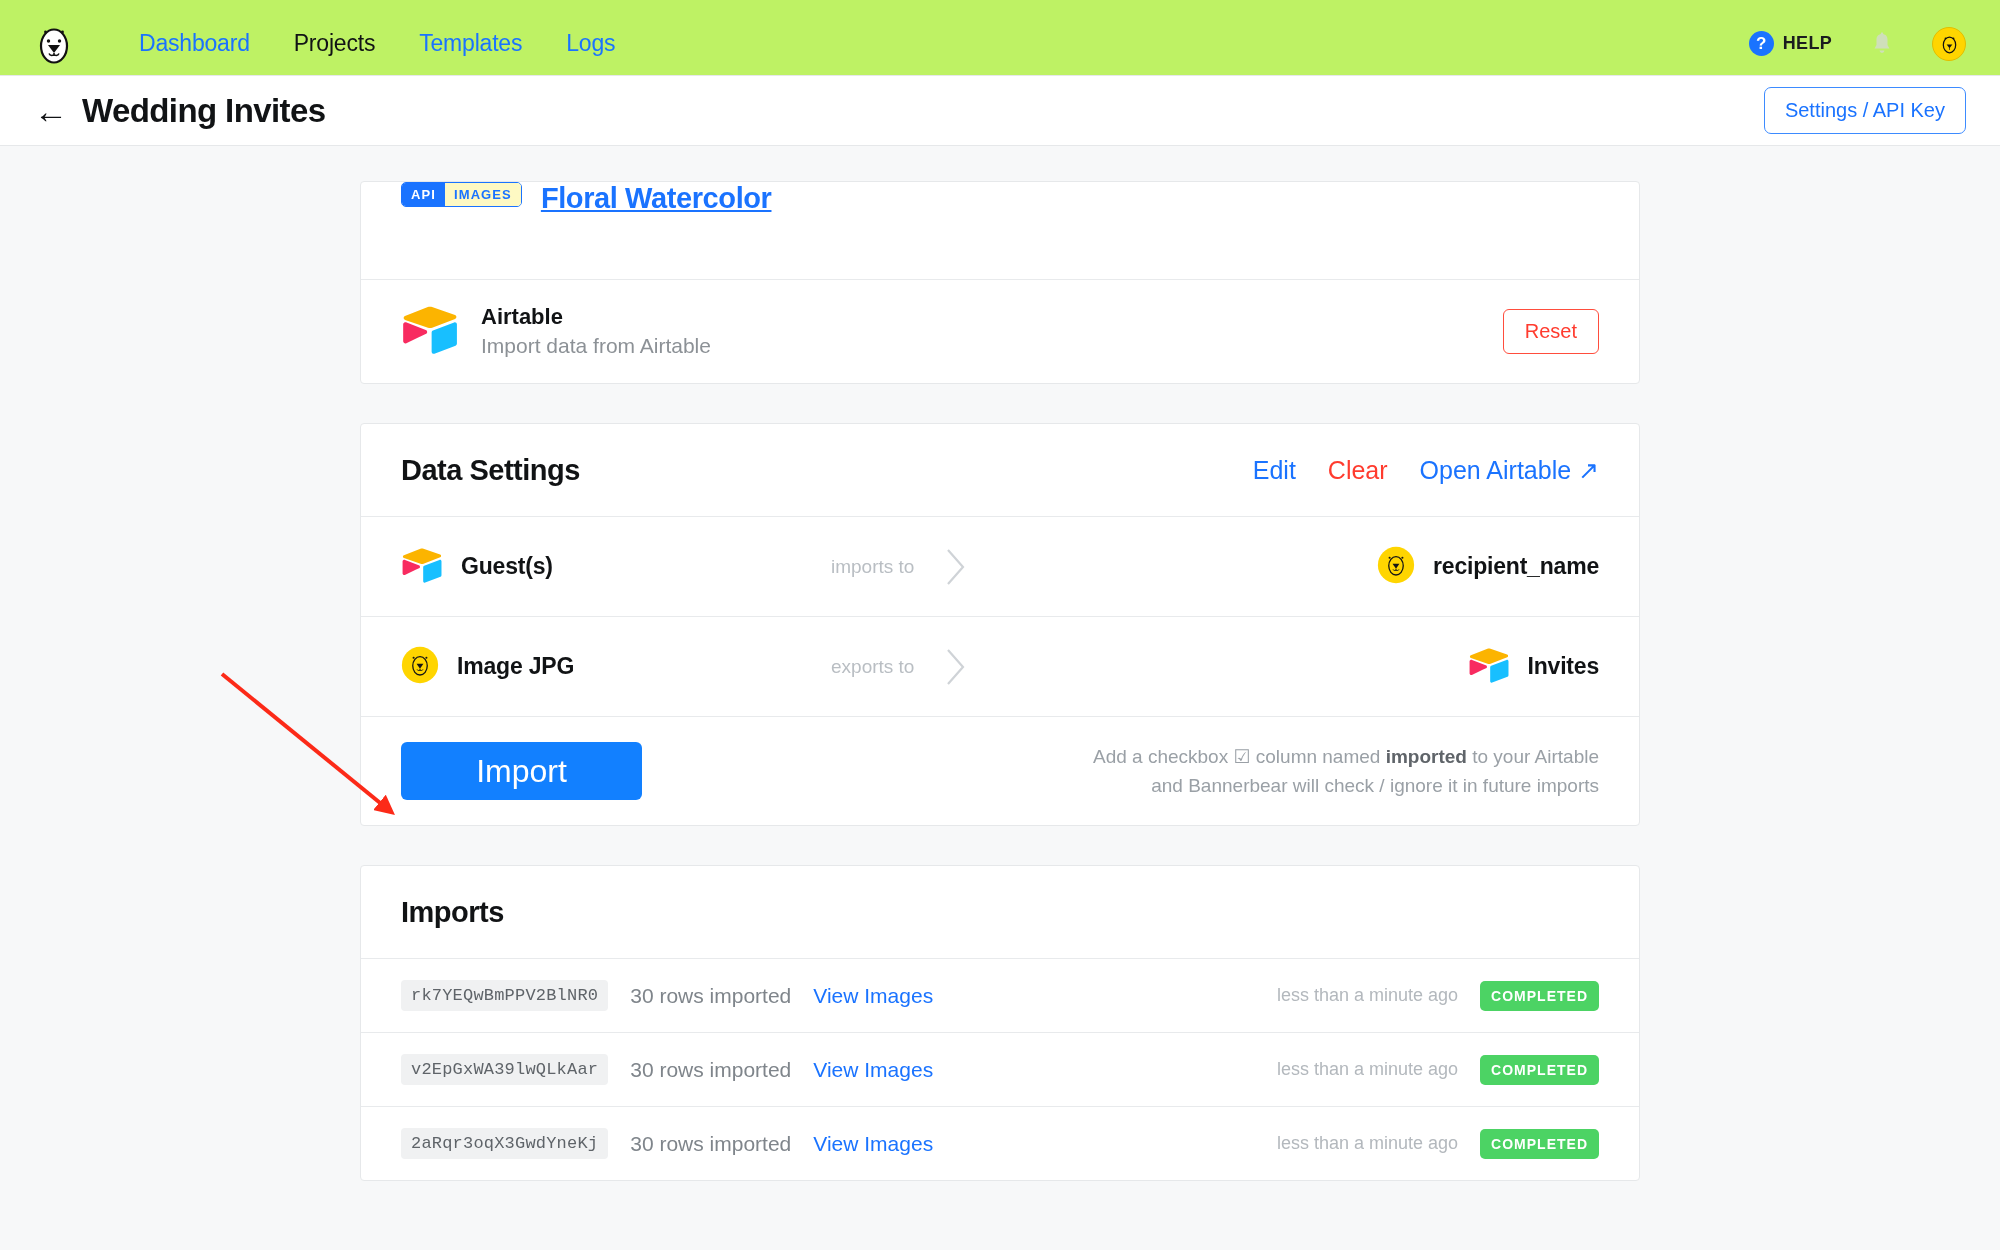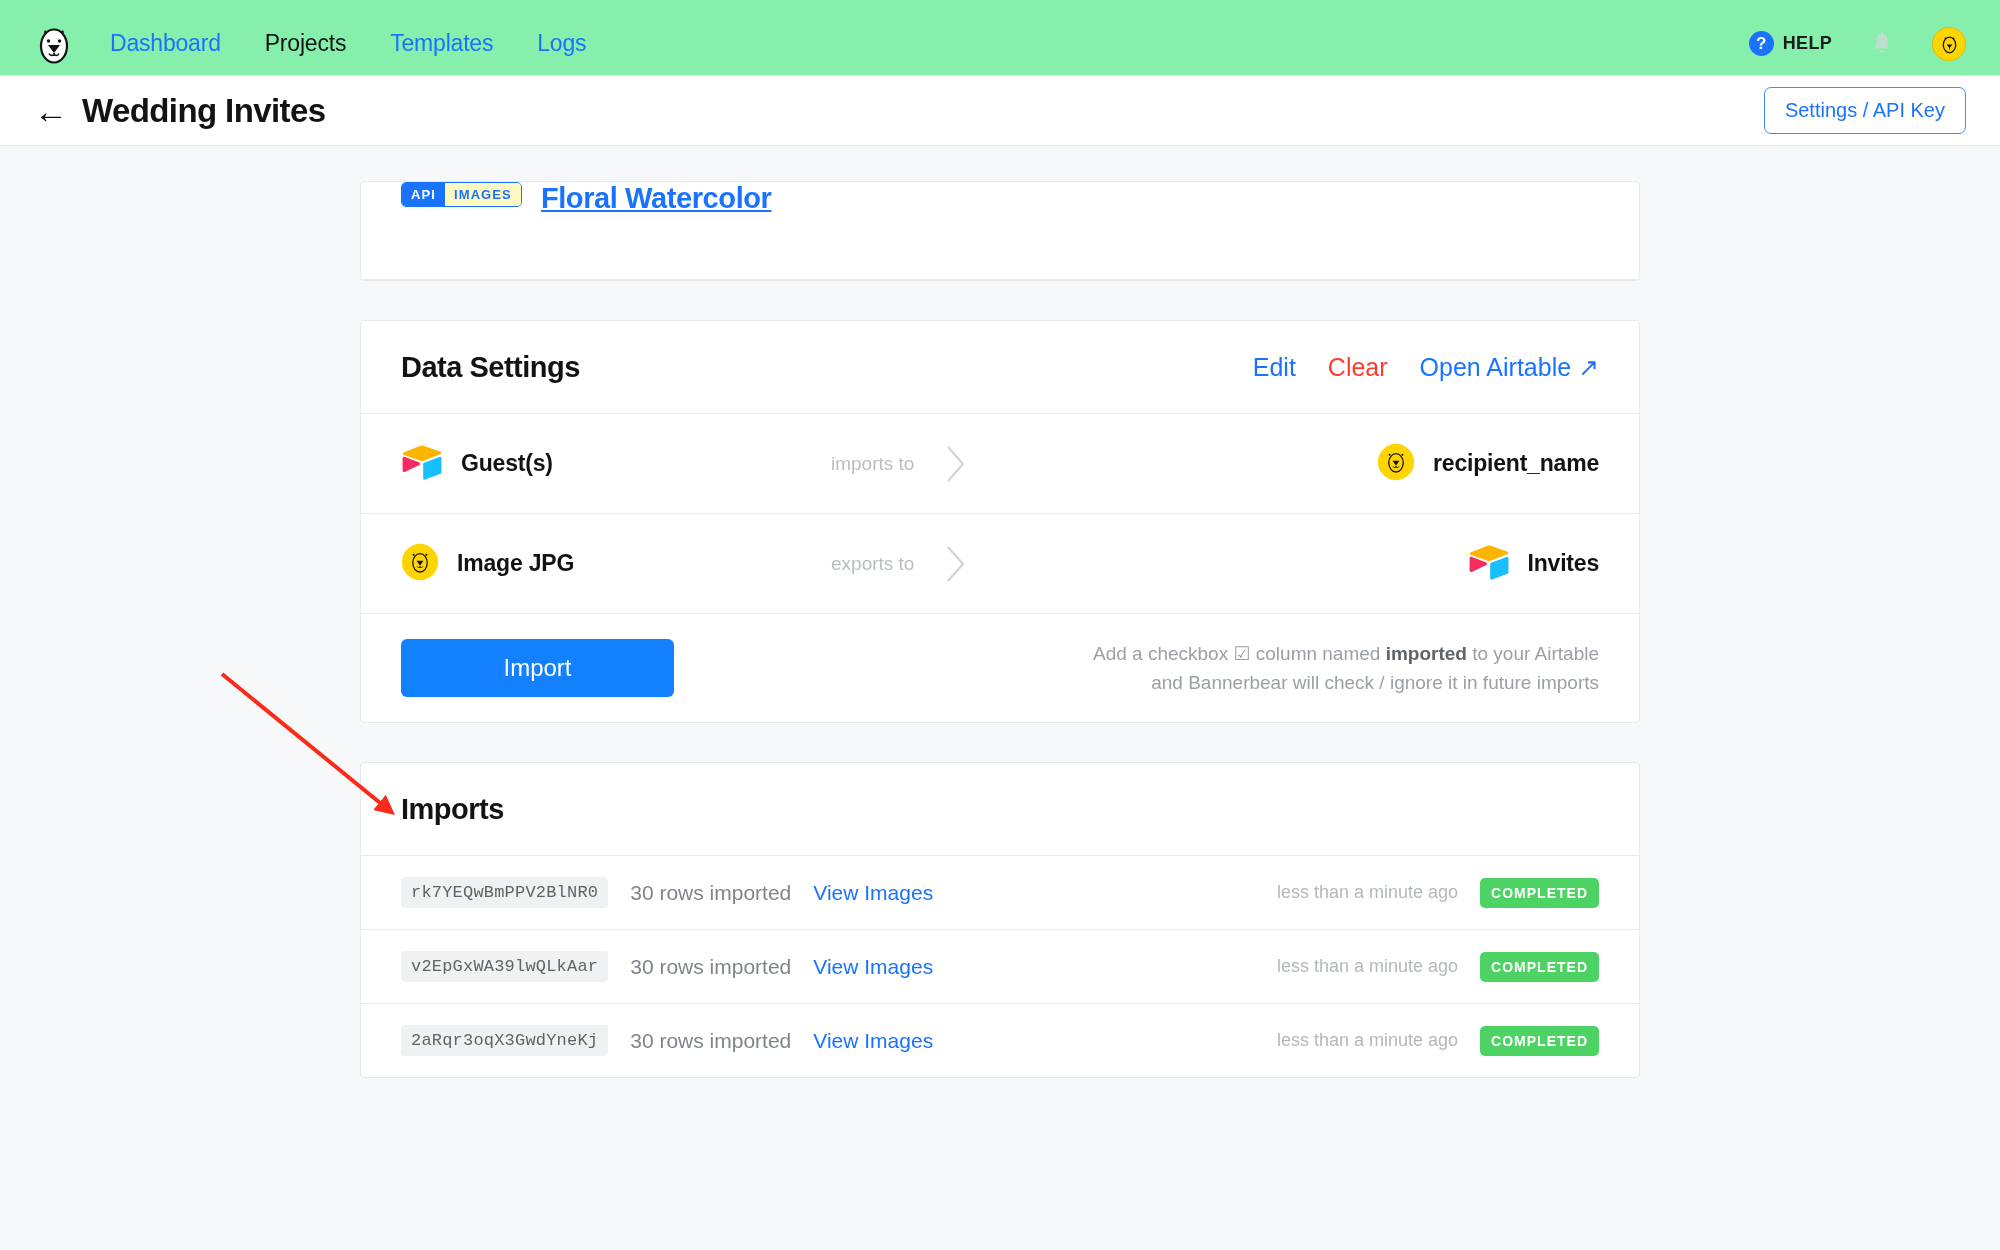--- a/index.html
+++ b/index.html
@@ -6,25 +6,25 @@
   html, body {
     width: 2000px; height: 1250px;
     background: #f7f8f9;
     font-family: "Liberation Sans", sans-serif;
     overflow: hidden;
   }
   .page { position: relative; width: 2000px; height: 1250px; }
 
   
   .topnav {
-    height: 76px; background: #86efac;
+    height: 76px; background: #bef264;
     border-bottom: 1px solid #e6e8ea;
     display: flex; align-items: center;
     padding: 12px 34px 0 34px;
-    position: relative; z-index: 5;
+    position: relative; z-index: 5; gap: 29px;
   }
   .brand-logo { width: 40px; height: 42px; margin-right: 36px; flex: 0 0 auto; }
   .nav-links { display: flex; align-items: center; gap: 44px; }
   .nav-link {
     font-size: 23px; color: #1a73ff; text-decoration: none;
     letter-spacing: -0.2px; white-space: nowrap;
   }
   .nav-link.active { color: #111315; }
   .nav-right { margin-left: auto; display: flex; align-items: center; gap: 38px; }
   .help-wrap { display: flex; align-items: center; gap: 9px; }
@@ -110,22 +110,22 @@
   .map-row { display: flex; align-items: center; height: 99px; padding: 0 40px; }
   .map-left { display: flex; align-items: center; gap: 18px; width: 430px; }
   .map-label { font-size: 23px; font-weight: bold; color: #111315; letter-spacing: -0.2px; }
   .map-mid { display: flex; align-items: center; gap: 31px; }
   .map-verb { font-size: 19px; color: #b9bec3; }
   .chev { width: 22px; height: 40px; }
   .map-right { margin-left: auto; display: flex; align-items: center; gap: 18px; }
 
   .import-row { display: flex; align-items: center; min-height: 108px; padding: 22px 40px; }
   .import-btn {
-    width: 273px; height: 58px; background: #1280ff; border: none;
-    border-radius: 6px; color: #fff; font-size: 24px; cursor: pointer;
+    width: 241px; height: 58px; background: #1280ff; border: none;
+    border-radius: 6px; color: #fff; font-size: 32px; cursor: pointer;
     font-family: inherit;
   }
   .import-note {
     margin-left: auto; text-align: right;
     font-size: 19px; color: #9aa0a6; line-height: 1.55; max-width: 620px;
   }
   .import-note b { color: #5f6469; font-weight: bold; }
 
   
   .imp-head { height: 92px; display: flex; align-items: center; padding: 0 40px; }
@@ -212,20 +212,34 @@
       <div class="tpl-head">
         <span class="badge-pill">
           <span class="badge-api">API</span>
           <span class="badge-images">IMAGES</span>
         </span>
         <a class="tpl-name" href="#">Floral Watercolor</a>
       </div>
 
       <div class="divider"></div>
 
+      <div class="src-row">
+        <span>
+          <svg viewBox="0 0 64 54" width="58" height="49">
+            <path d="M29.6 2.3 L4.4 12.1 C2.4 12.9 2.4 15.7 4.5 16.4 L29.8 25.1 C31.3 25.6 32.9 25.6 34.4 25.0 L59.7 15.3 C61.7 14.5 61.7 11.7 59.6 11.0 L34.3 2.3 C32.8 1.8 31.1 1.8 29.6 2.3 Z" fill="#fcb400"></path>
+            <path d="M33.8 30.4 L33.8 51.6 C33.8 53.2 35.4 54.3 36.9 53.7 L60.2 44.8 C61.1 44.4 61.7 43.5 61.7 42.5 L61.7 21.3 C61.7 19.7 60.1 18.6 58.6 19.2 L35.3 28.1 C34.4 28.5 33.8 29.4 33.8 30.4 Z" fill="#18bfff"></path>
+            <path d="M28.3 31.4 L21.4 34.7 L20.7 35.0 L5.9 42.1 C4.4 42.8 2.4 41.7 2.4 40.0 L2.4 21.4 C2.4 20.8 2.7 20.3 3.1 19.9 C3.3 19.7 3.5 19.5 3.7 19.4 C4.4 19.0 5.4 18.9 6.2 19.2 L28.0 27.8 C29.1 28.3 29.2 30.9 28.3 31.4 Z" fill="#f82b60"></path>
+          </svg>
+        </span>
+        <div class="src-text">
+          <div class="src-title">Airtable</div>
+          <div class="src-sub">Import data from Airtable</div>
+        </div>
+        <button class="reset-btn">Reset</button>
+      </div>
     </div>
 
     <div class="card">
       <div class="ds-head">
         <span class="ds-title">Data Settings</span>
         <div class="ds-actions">
           <a class="ds-link" href="#">Edit</a>
           <a class="ds-link danger" href="#">Clear</a>
           <a class="ds-link" href="#">Open Airtable ↗</a>
         </div>

